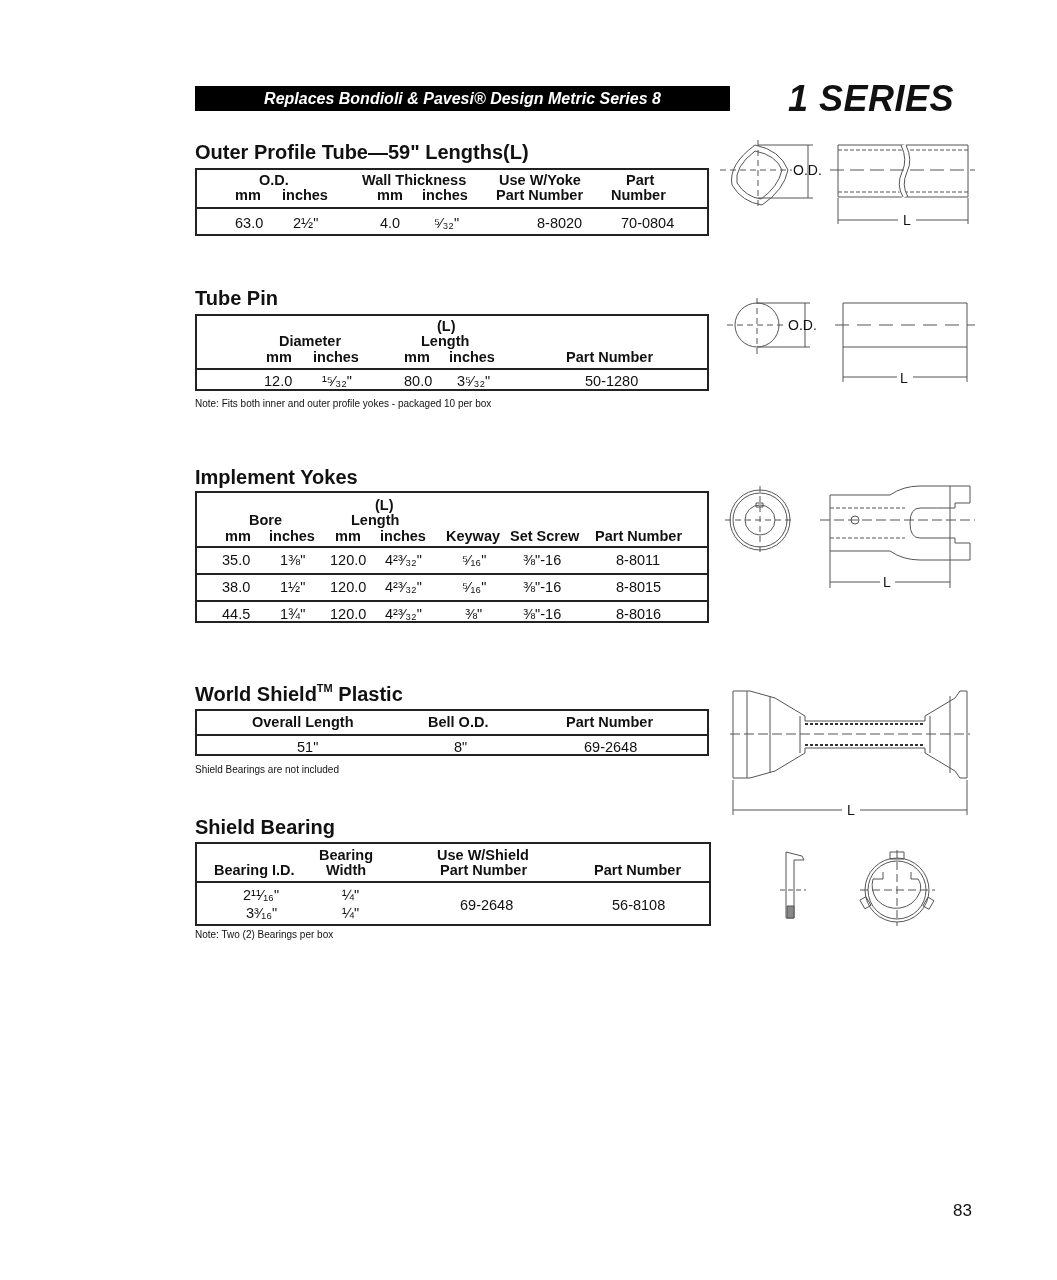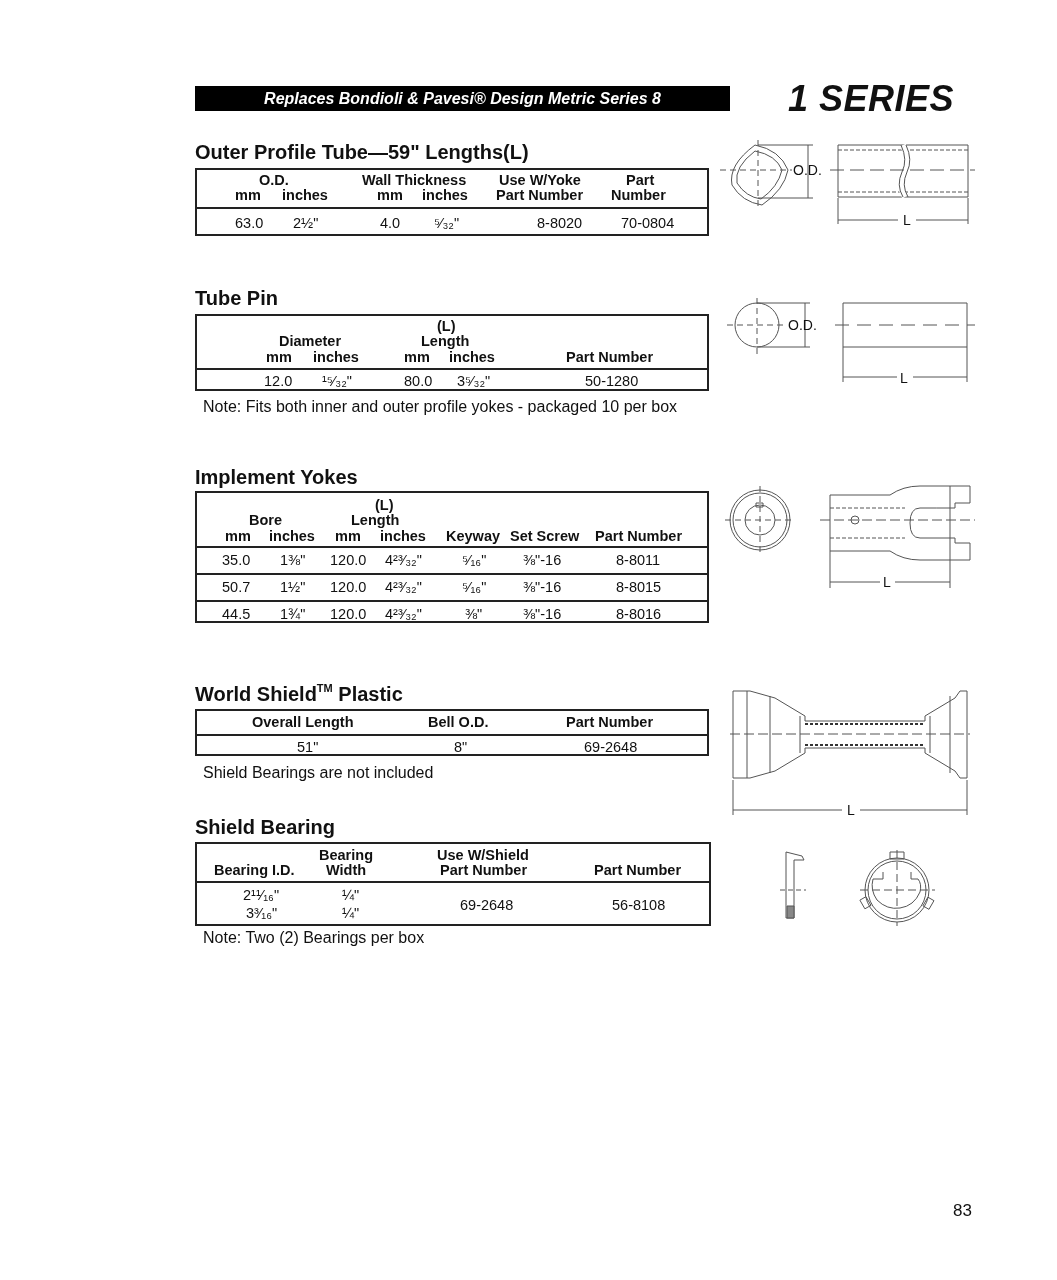--- a/index.html
+++ b/index.html
@@ -9,21 +9,21 @@
   .series { left:788px; top:78px; font-size:36px; font-weight:bold; font-style:italic; letter-spacing:0.5px; }
   .h2 { font-size:20px; font-weight:bold; left:195px; }
   .h2 sup { font-size:11px; vertical-align:top; position:relative; top:-1px; }
   .tbl { border:2px solid #222; box-sizing:border-box; left:195px; }
   .thead { border-bottom:2px solid #222; position:relative; }
   .row { position:relative; }
   .row + .row { border-top:2px solid #222; }
   .c { position:absolute; text-align:center; white-space:nowrap; }
   .th { font-weight:bold; font-size:14.5px; line-height:15px; }
   .td { font-size:14.5px; line-height:16px; }
-  .note { left:203px; font-size:16px; }
+  .note { left:195px; font-size:10px; }
   .pagenum { left:953px; top:1201px; font-size:17px; }
   svg { position:absolute; overflow:visible; }
   svg * { vector-effect:non-scaling-stroke; }
 </style>
 </head>
 <body>
 
 <div class="abs banner">Replaces Bondioli &amp; Pavesi® Design Metric Series 8</div>
 <div class="abs series">1 SERIES</div>
 
@@ -134,21 +134,21 @@
   <div class="row" style="height:25px;">
     <span class="c td" style="left:25px; top:4px;">35.0</span>
     <span class="c td" style="left:83px; top:4px;">1⅜"</span>
     <span class="c td" style="left:133px; top:4px;">120.0</span>
     <span class="c td" style="left:188px; top:4px;">4²³⁄₃₂"</span>
     <span class="c td" style="left:265px; top:4px;">⁵⁄₁₆"</span>
     <span class="c td" style="left:326px; top:4px;">⅜"-16</span>
     <span class="c td" style="left:419px; top:4px;">8-8011</span>
   </div>
   <div class="row" style="height:25px;">
-    <span class="c td" style="left:25px; top:4px;">50.7</span>
+    <span class="c td" style="left:25px; top:4px;">38.0</span>
     <span class="c td" style="left:83px; top:4px;">1½"</span>
     <span class="c td" style="left:133px; top:4px;">120.0</span>
     <span class="c td" style="left:188px; top:4px;">4²³⁄₃₂"</span>
     <span class="c td" style="left:265px; top:4px;">⁵⁄₁₆"</span>
     <span class="c td" style="left:326px; top:4px;">⅜"-16</span>
     <span class="c td" style="left:419px; top:4px;">8-8015</span>
   </div>
   <div class="row" style="height:25px;">
     <span class="c td" style="left:25px; top:4px;">44.5</span>
     <span class="c td" style="left:83px; top:4px;">1¾"</span>

